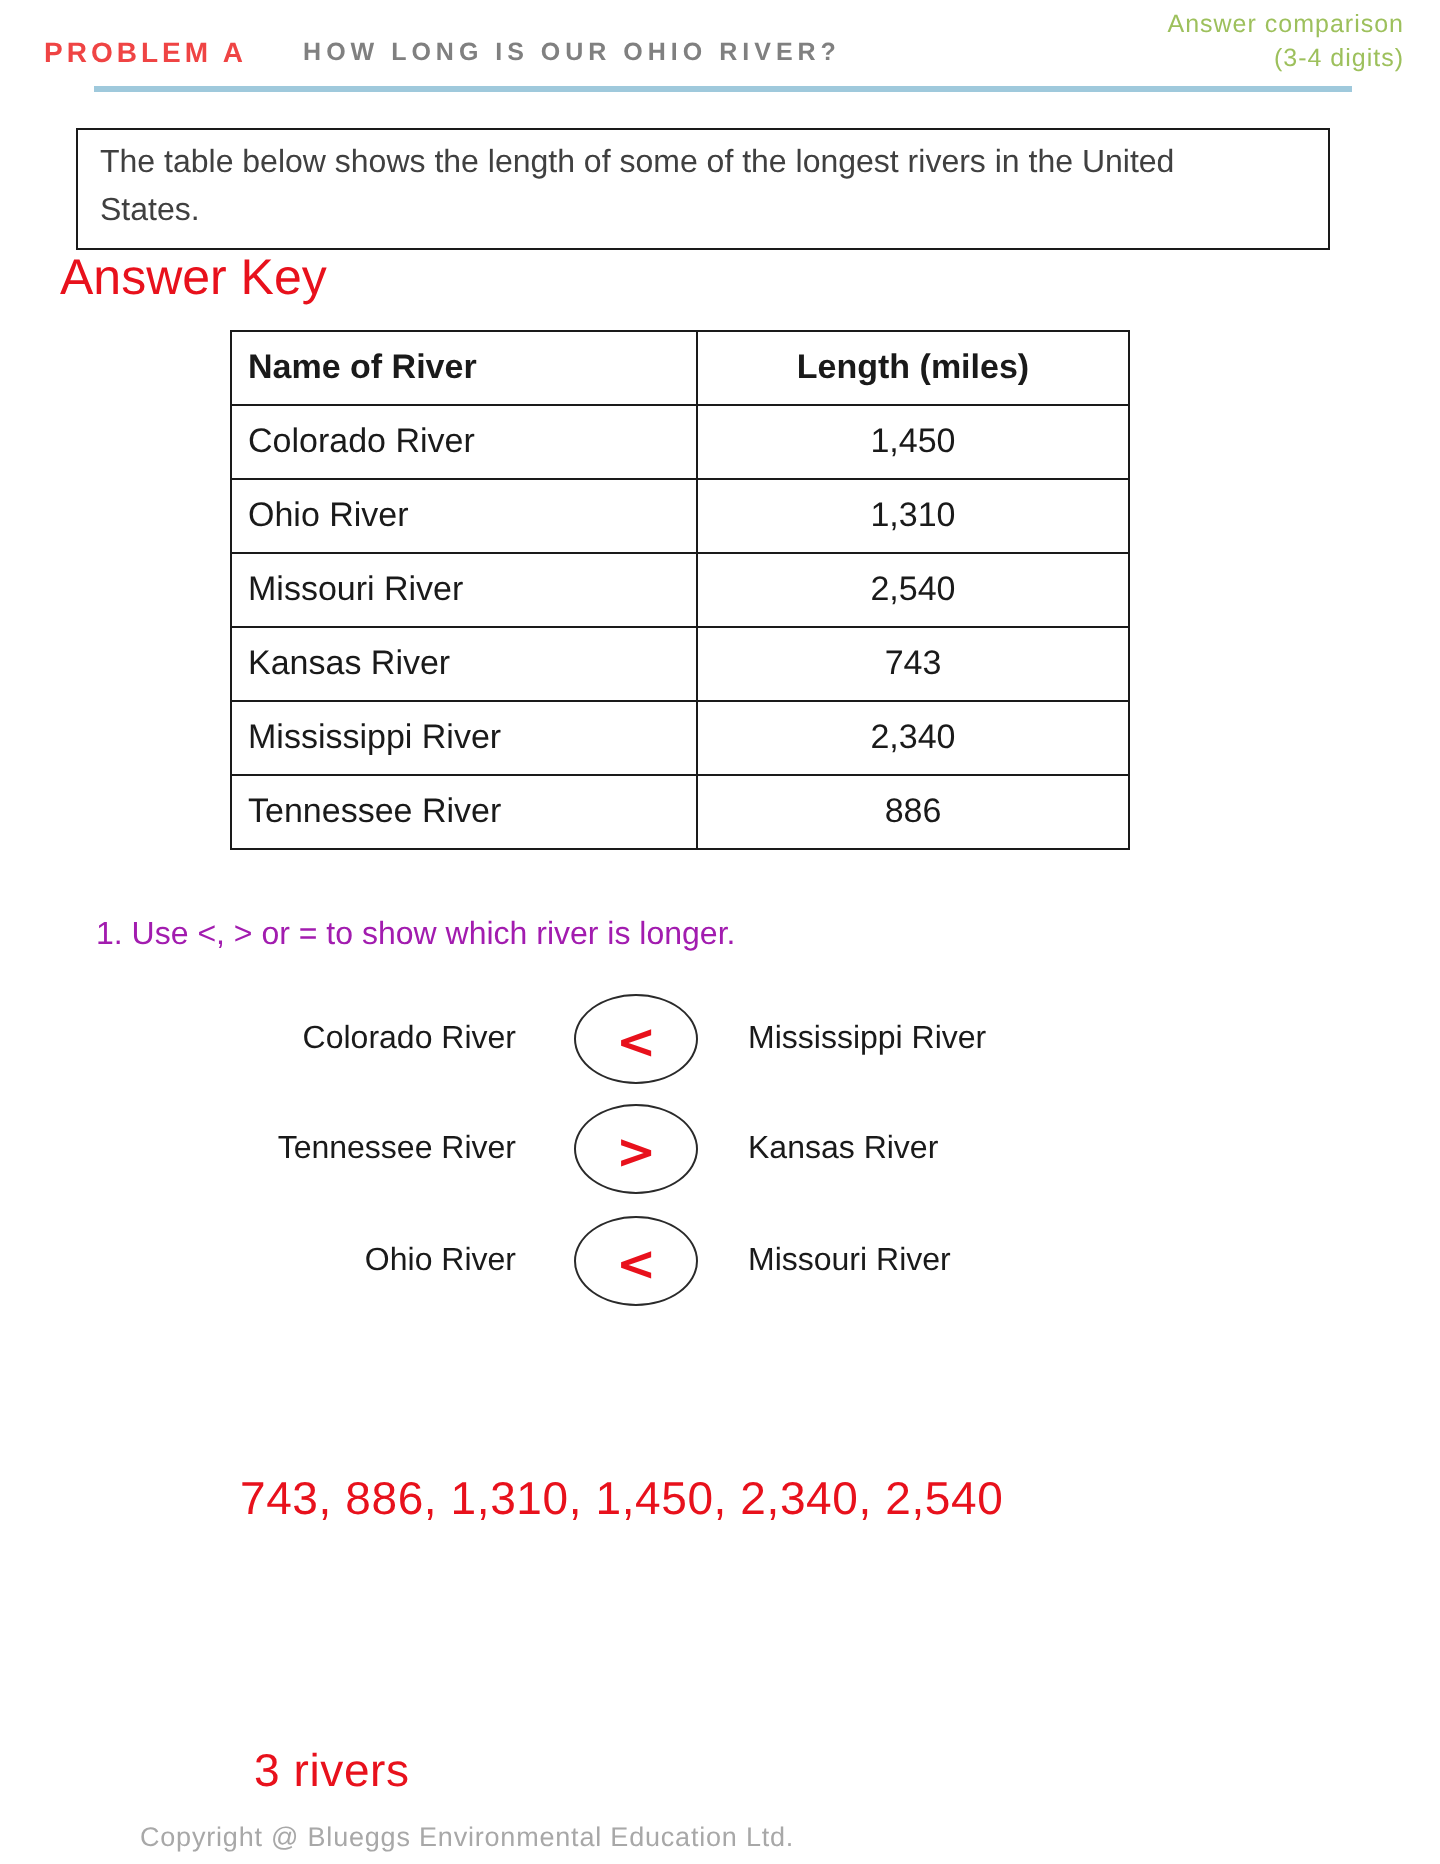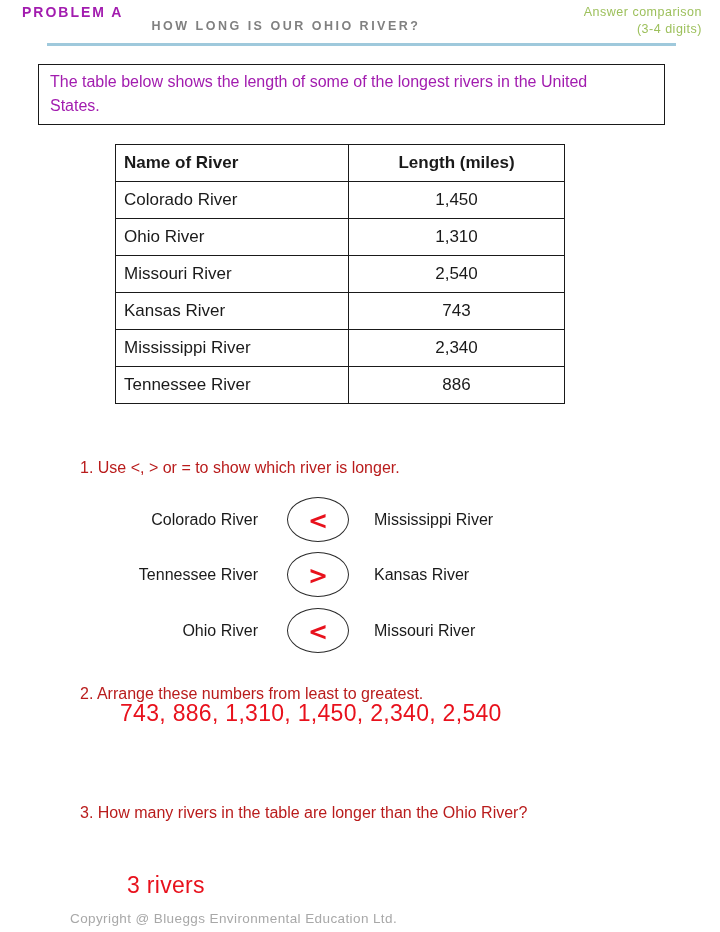--- a/index.html
+++ b/index.html
@@ -9,22 +9,22 @@
     width: 720px;
     height: 932px;
     background: #ffffff;
     font-family: "Liberation Sans", sans-serif;
     color: #1a1a1a;
     overflow: hidden;
   }
 
   
   .hdr-problem {
-    position: absolute; top: 4px; left: 22px;
-    font-size: 14px; font-weight: bold; letter-spacing: 2px; color: #a21caf;
+    position: absolute; top: 18px; left: 22px;
+    font-size: 14px; font-weight: bold; letter-spacing: 2px; color: #ef4444;
   }
   .hdr-title {
     position: absolute; top: 19px; left: 0; width: 572px;
     text-align: center;
     font-size: 12.5px; font-weight: bold; letter-spacing: 2.5px; color: #808080;
   }
   .hdr-topic {
     position: absolute; top: 4px; right: 18px;
     text-align: right;
     font-size: 12.5px; line-height: 17px; color: #9dc05c;
@@ -34,48 +34,48 @@
     position: absolute; top: 43px; left: 47px;
     width: 629px; height: 3px; background: #9fc9dc;
   }
 
   
   .intro-box {
     position: absolute; top: 64px; left: 38px;
     width: 627px;
     border: 1.5px solid #1a1a1a;
     padding: 5px 60px 6px 11px;
-    font-size: 16px; line-height: 24px; color: #a21caf;
+    font-size: 16px; line-height: 24px; color: #404040;
   }
 
   
   .answer-key {
     position: absolute; top: 125px; left: 30px;
     font-size: 25px; color: #e8111c;
   }
 
   
   .rivers-table {
-    position: absolute; top: 144px; left: 115px;
+    position: absolute; top: 165px; left: 115px;
     border-collapse: collapse;
     font-size: 17px;
   }
   .rivers-table th, .rivers-table td {
     border: 1.5px solid #1a1a1a;
     height: 37px;
     padding: 0 8px;
     font-weight: normal;
     vertical-align: middle;
   }
   .rivers-table .col-name  { width: 233px; text-align: left; }
   .rivers-table .col-len   { width: 216px; text-align: center; }
   .rivers-table th { font-weight: bold; }
 
   
-  .q-text { position: absolute; left: 48px; font-size: 16px; color: #b91c1c; margin-left: 32px; }
+  .q-text { position: absolute; left: 48px; font-size: 16px; color: #a21caf; }
   .q1 { top: 459px; }
   .q2 { top: 685px; }
   .q3 { top: 804px; }
 
   
   .cmp-row { position: absolute; left: 0; width: 720px; height: 46px; }
   .cmp-row.r0 { top: 497px; }
   .cmp-row.r1 { top: 552px; }
   .cmp-row.r2 { top: 608px; }
   .cmp-left {
@@ -97,21 +97,21 @@
   .cmp-right {
     position: absolute; left: 374px; top: 0; height: 46px;
     display: flex; align-items: center;
     font-size: 16px;
   }
 
   
   .red-answer {
     position: absolute; color: #e8111c; font-size: 23px; letter-spacing: 0.3px;
   }
-  .ans2 { top: 700px; left: 120px; }
+  .ans2 { top: 736px; left: 120px; }
   .ans3 { top: 848px; left: 127px; margin-top: 24px; }
 
   
   .footer {
     position: absolute; top: 911px; left: 0; width: 720px;
     font-size: 13.5px; color: #a8a8a8; letter-spacing: 0.4px;
   }
   .footer-copyright { position: absolute; left: 70px; top: 0; }
   .footer-tagline   { position: absolute; right: 48px; top: 0; margin-top: 36px; }
 </style>
@@ -123,20 +123,21 @@
   <div class="hdr-problem">PROBLEM A</div>
   <div class="hdr-title">HOW LONG IS OUR OHIO RIVER?</div>
   <div class="hdr-topic">
     <div>Answer comparison</div>
     <div>(3-4 digits)</div>
   </div>
   <div class="hdr-rule"></div>
 
   <div class="intro-box">The table below shows the length of some of the longest rivers in the United States.</div>
 
+  <div class="answer-key">Answer Key</div>
 
   <table class="rivers-table">
     <thead>
       <tr>
         <th class="col-name">Name of River</th>
         <th class="col-len">Length (miles)</th>
       </tr>
     </thead>
     <tbody>
       <tr>
@@ -185,24 +186,22 @@
   </div>
 
   <div class="cmp-row r2">
     <div class="cmp-left">Ohio River</div>
     <div class="cmp-oval">
       <span class="cmp-symbol">&lt;</span>
     </div>
     <div class="cmp-right">Missouri River</div>
   </div>
 
-  <div class="q-text q2">2. Arrange these numbers from least to greatest.</div>
   <div class="red-answer ans2">743, 886, 1,310, 1,450, 2,340, 2,540</div>
 
-  <div class="q-text q3">3. How many rivers in the table are longer than the Ohio River?</div>
   <div class="red-answer ans3">3 rivers</div>
 
   <div class="footer">
     <span class="footer-copyright">Copyright @ Blueggs Environmental Education Ltd.</span>
     <span class="footer-tagline">Think Environment in Math</span>
   </div>
 
 </div>
 
 </body></html>

